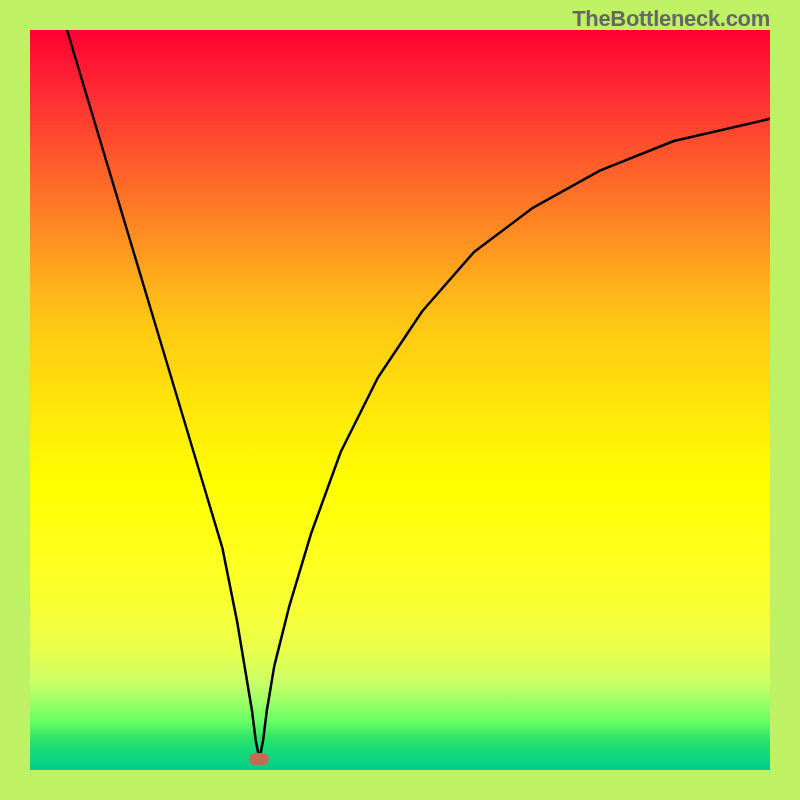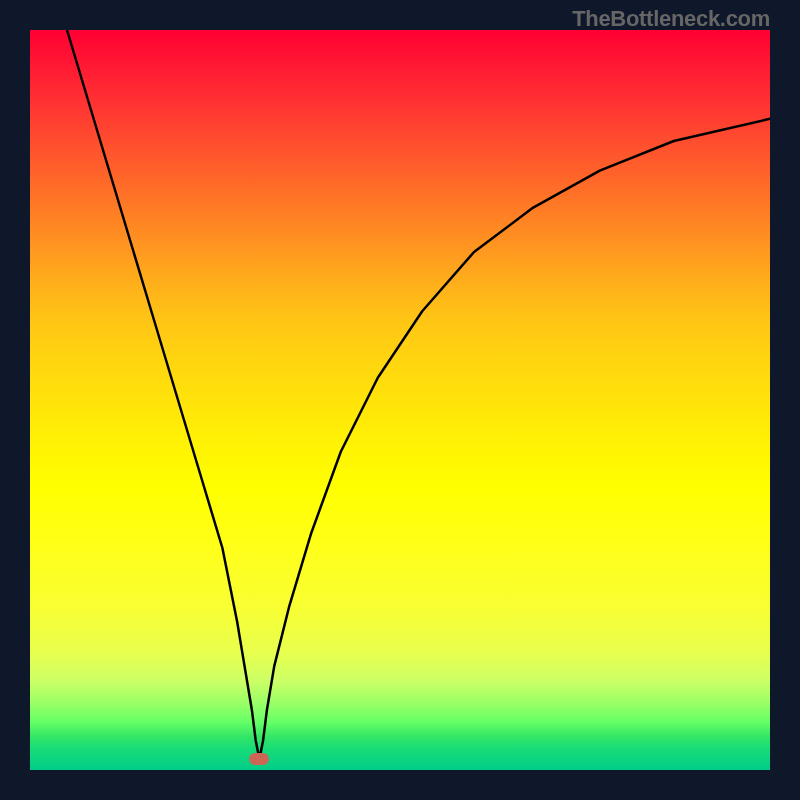--- a/index.html
+++ b/index.html
@@ -1,21 +1,21 @@
 <!DOCTYPE html>
 <html><head>
 <meta charset="utf-8">
 <style>
   * { margin: 0; padding: 0; box-sizing: border-box; }
   body { width: 800px; height: 800px; overflow: hidden; background: #fff; }
   .chart-container {
     width: 800px;
     height: 800px;
     position: relative;
-    background: #0f172a;
+    background: #bef264;
   }
   .plot-area {
     position: absolute;
     left: 30px;
     top: 30px;
     width: 740px;
     height: 740px;
     background: linear-gradient(to bottom,
       #ff0033 0%,
       #ff1a33 5%,

